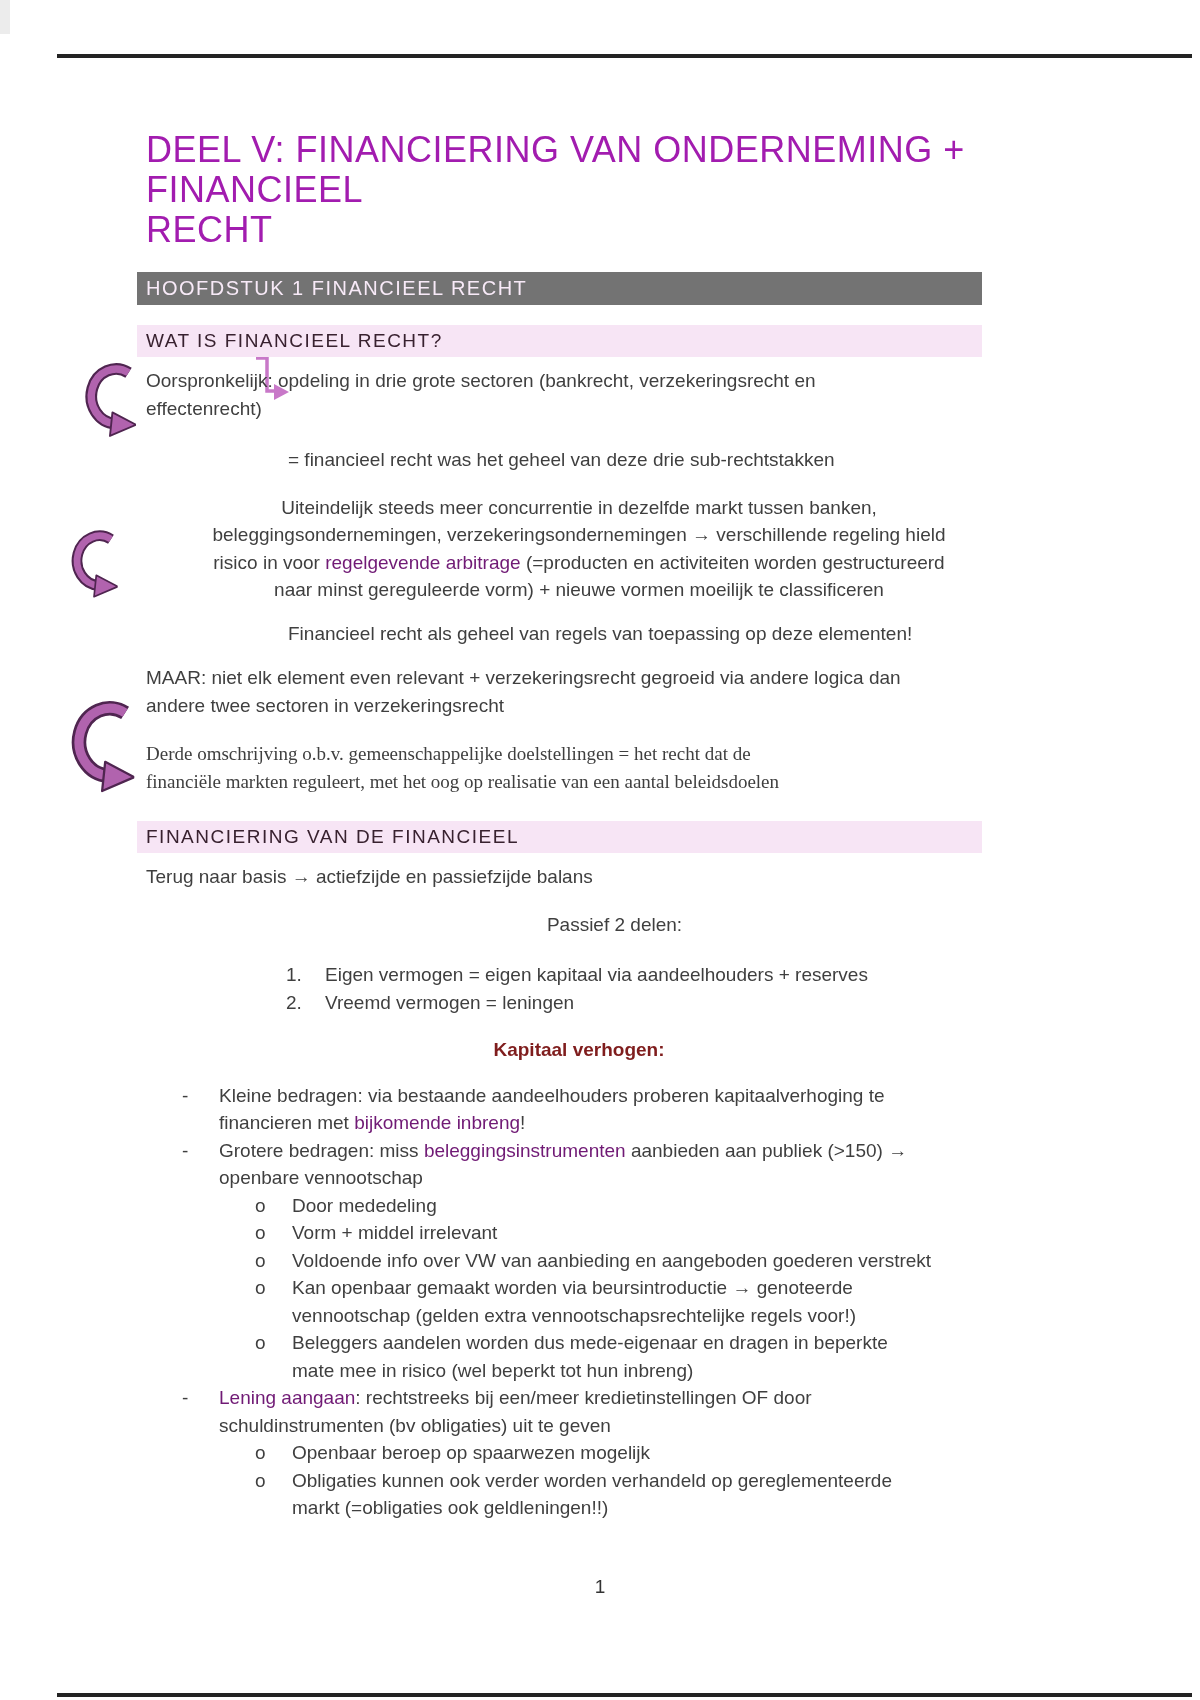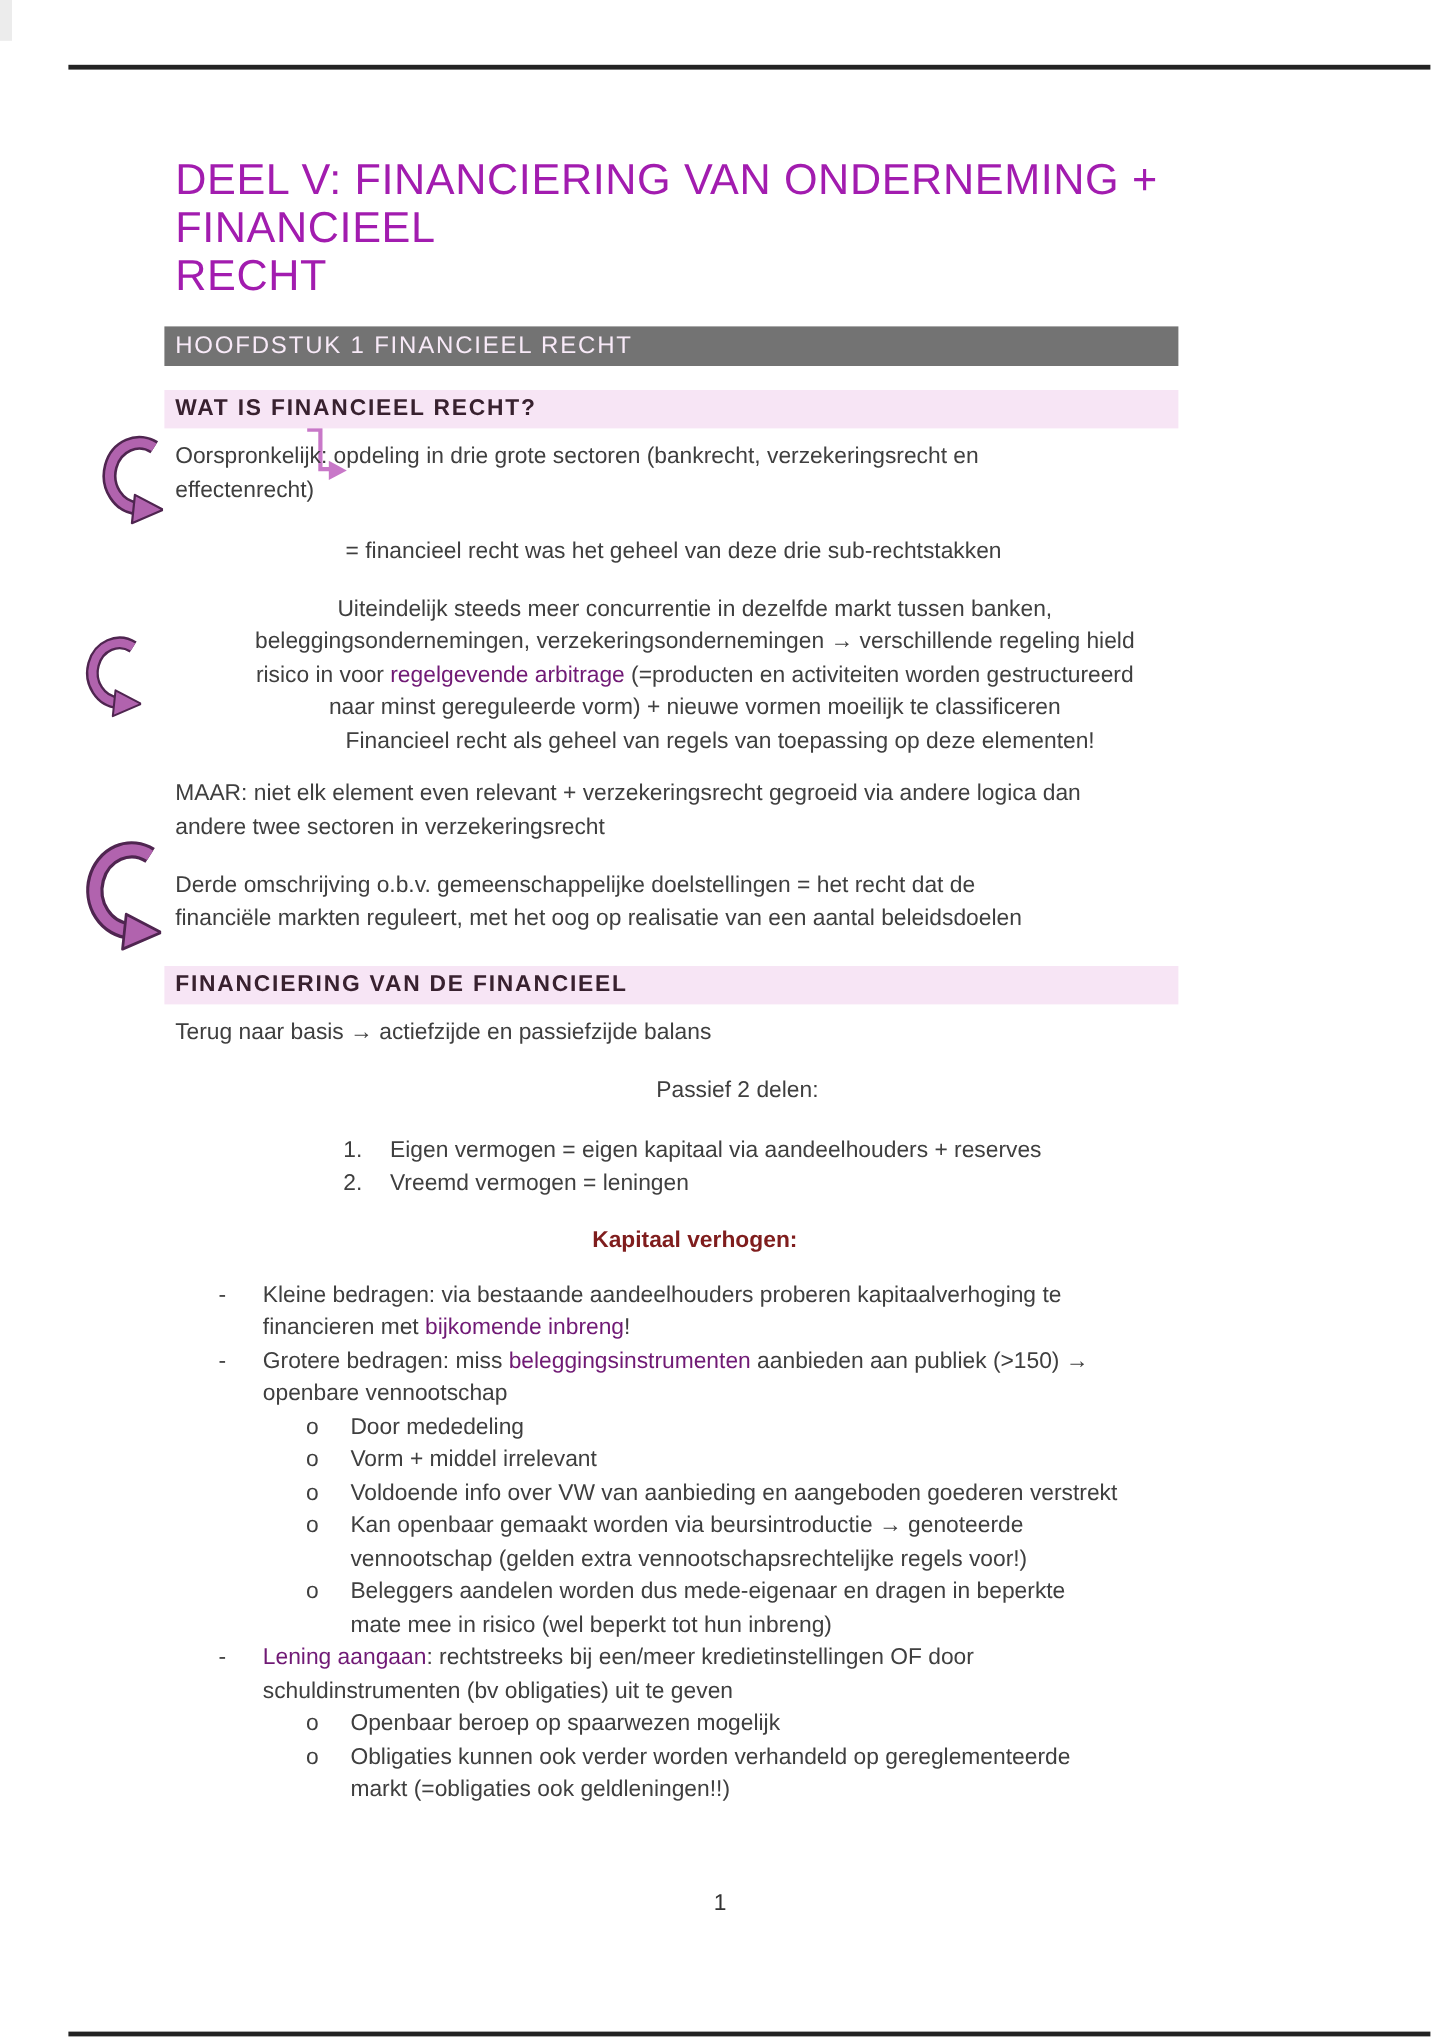--- a/index.html
+++ b/index.html
@@ -17,35 +17,35 @@
   .doc-title{
     margin:130px 0 0 0;padding-left:9px;font-weight:normal;
     font-size:36px;line-height:40px;color:#a21caf;letter-spacing:.5px;white-space:pre-wrap;
   }
   .banner-dark{
     margin-top:22px;height:33px;line-height:33px;background:#737373;
     color:#f8eaf8;font-size:20px;padding-left:9px;letter-spacing:1.5px;
   }
   .banner-light{
     height:32px;line-height:32px;background:#f7e5f5;color:#38212f;
-    font-size:19px;padding-left:9px;letter-spacing:1.5px;font-weight:700;
+    font-size:19px;padding-left:9px;letter-spacing:1.5px;font-weight:400;
   }
   .banner-light.first{margin-top:20px;}
   .banner-light.second{margin-top:26px;}
 
   .para{
     margin:0 -30px 0 0;padding-left:9px;font-size:19px;line-height:27.5px;
     color:#3f3f3f;white-space:pre-wrap;
   }
   .tab1{padding-left:80px;}
   .tab2{padding-left:151px;}
   .bold-head{font-weight:bold;color:#7f1d1d;}
 
-  .mt10{margin-top:10px;} .mt16{} .mt17{margin-top:17px;}
-  .mt18{margin-top:18px;} .mt20{margin-top:20px;text-align:center;} .mt21{margin-top:21px;}
+  .mt10{margin-top:10px;} .mt16{margin-top:16px;} .mt17{margin-top:17px;}
+  .mt18{margin-top:18px;} .mt20{margin-top:20px;text-align:center;} .mt21{margin-top:21px;font-family:Liberation Serif, serif;}
   .mt23{margin-top:23px;} .mt24{margin-top:24px;}
 
   .num-row{position:relative;margin-right:-30px;padding-left:188px;font-size:19px;line-height:27.5px;color:#3f3f3f;white-space:pre-wrap;}
   .num-row .num{position:absolute;left:149px;top:0;}
 
   .li{position:relative;margin:0 -30px 0 0;padding-left:82px;font-size:19px;line-height:27.5px;color:#3f3f3f;white-space:pre-wrap;}
   .li .mk{position:absolute;left:45px;top:0;}
   .li2{padding-left:155px;}
   .li2 .mk{left:118px;}
 

